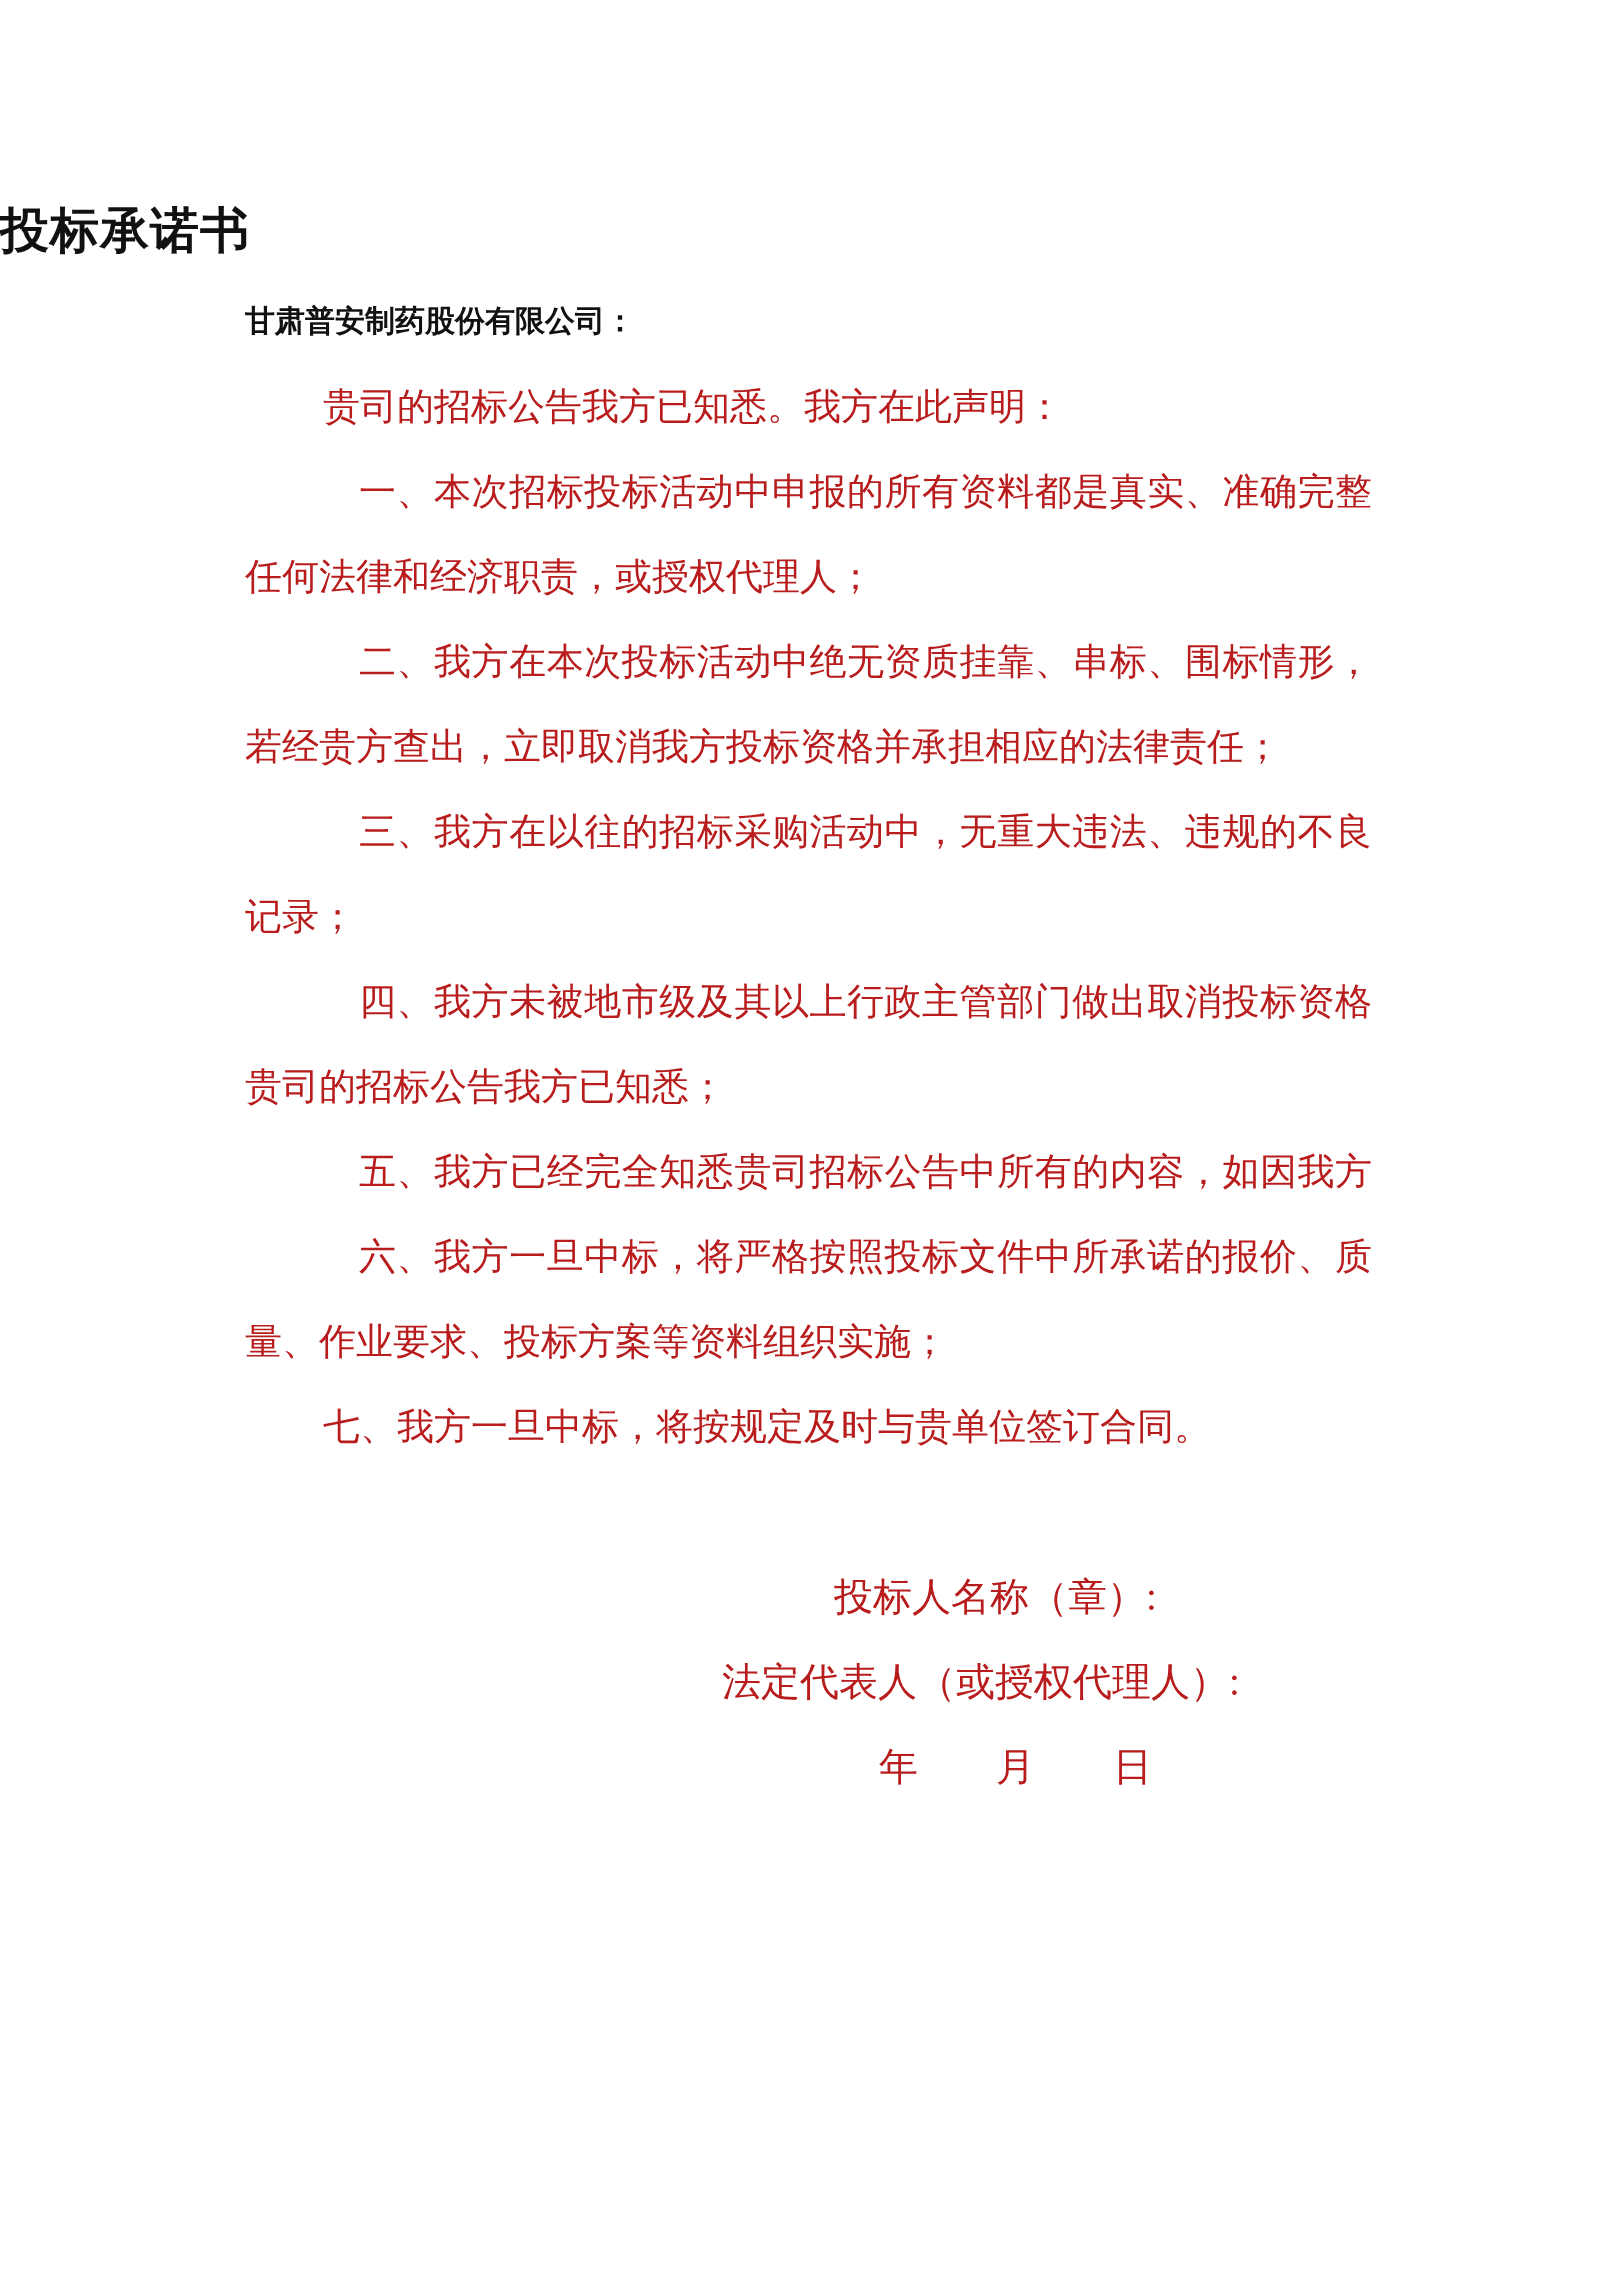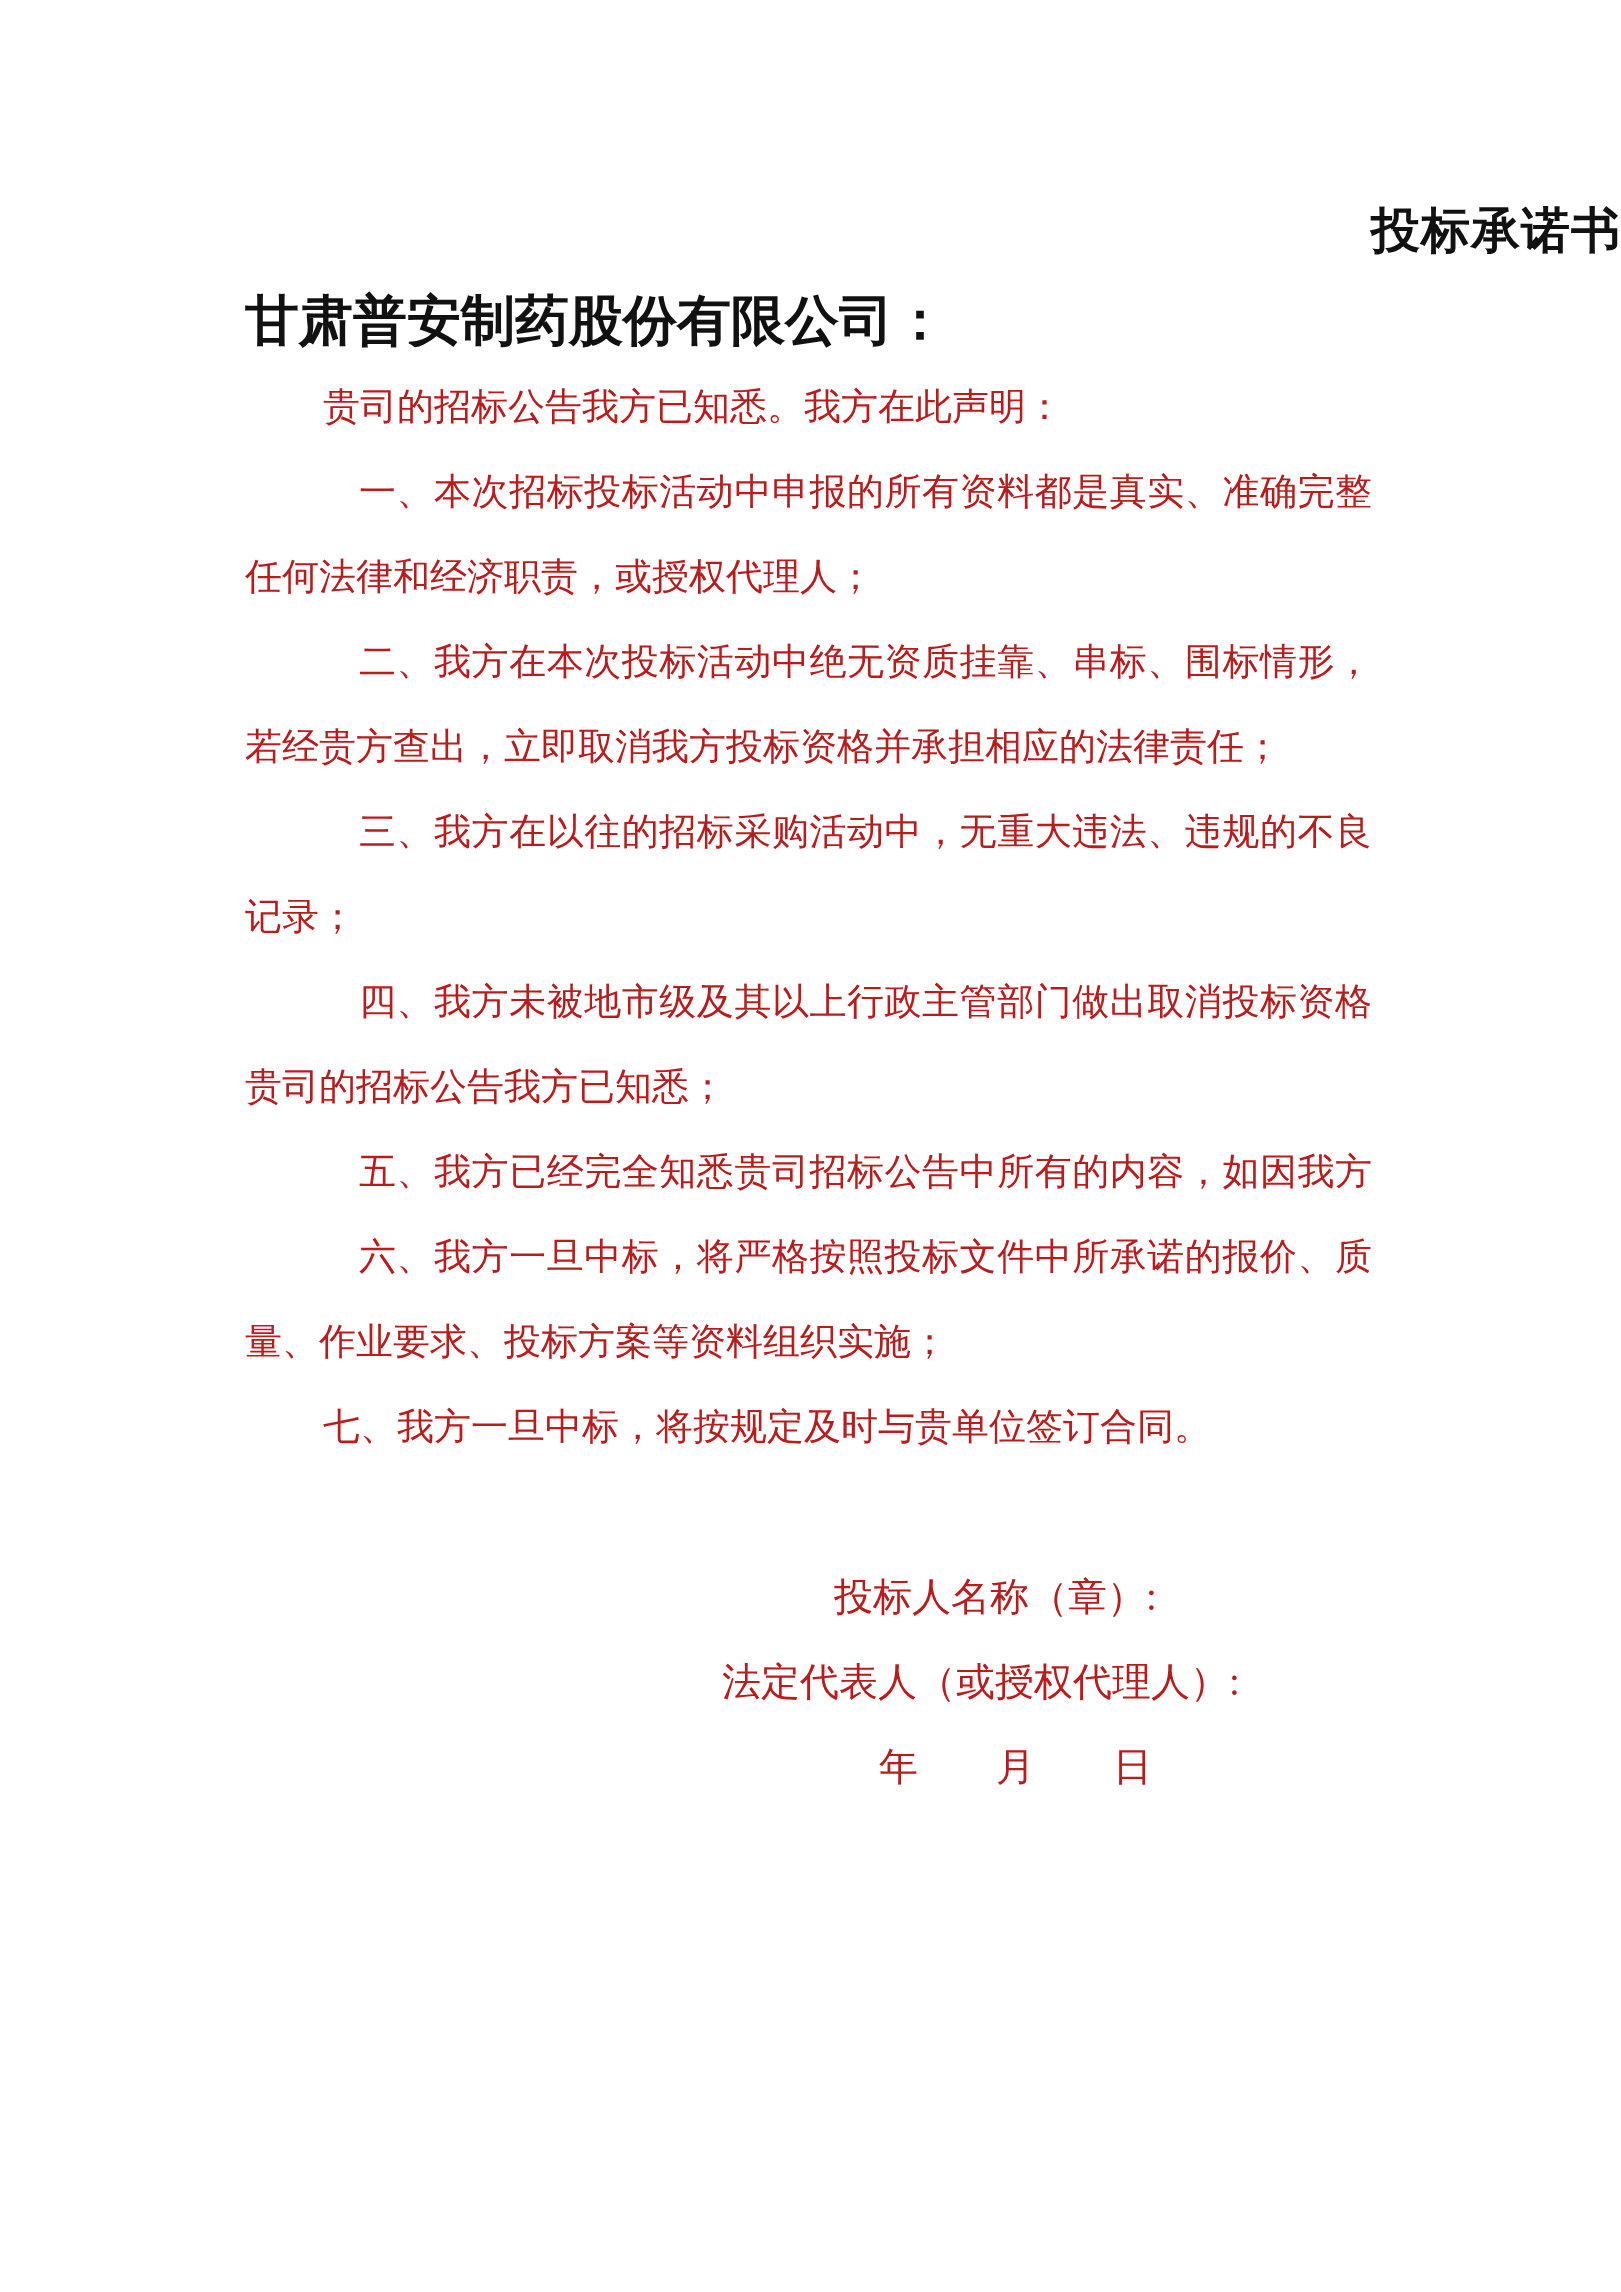--- a/index.html
+++ b/index.html
@@ -11,35 +11,35 @@
     margin: 0 auto;
     background: #ffffff;
     color: #141414;
     overflow: hidden;
   }
   .doc-title {
     position: absolute;
     top: 199px;
     left: 0;
     width: 100%;
-    text-align: right;
+    text-align: left;
     font-family: "Liberation Sans", "DejaVu Sans", sans-serif;
     font-weight: 700;
     font-size: 49px;
     line-height: 63px;
     letter-spacing: 1px;
     color: #111111;
   }
   .addressee {
     position: absolute;
     top: 295px;
     left: 245px;
     font-family: "Liberation Sans", "DejaVu Sans", sans-serif;
     font-weight: 700;
-    font-size: 54px;
+    font-size: 30px;
     line-height: 51px;
     color: #111111;
   }
   .doc-body {
     position: absolute;
     top: 364px;
     left: 245px;
     width: 1127px;
     font-family: "Liberation Serif", "DejaVu Serif", serif;
     font-size: 37px;

